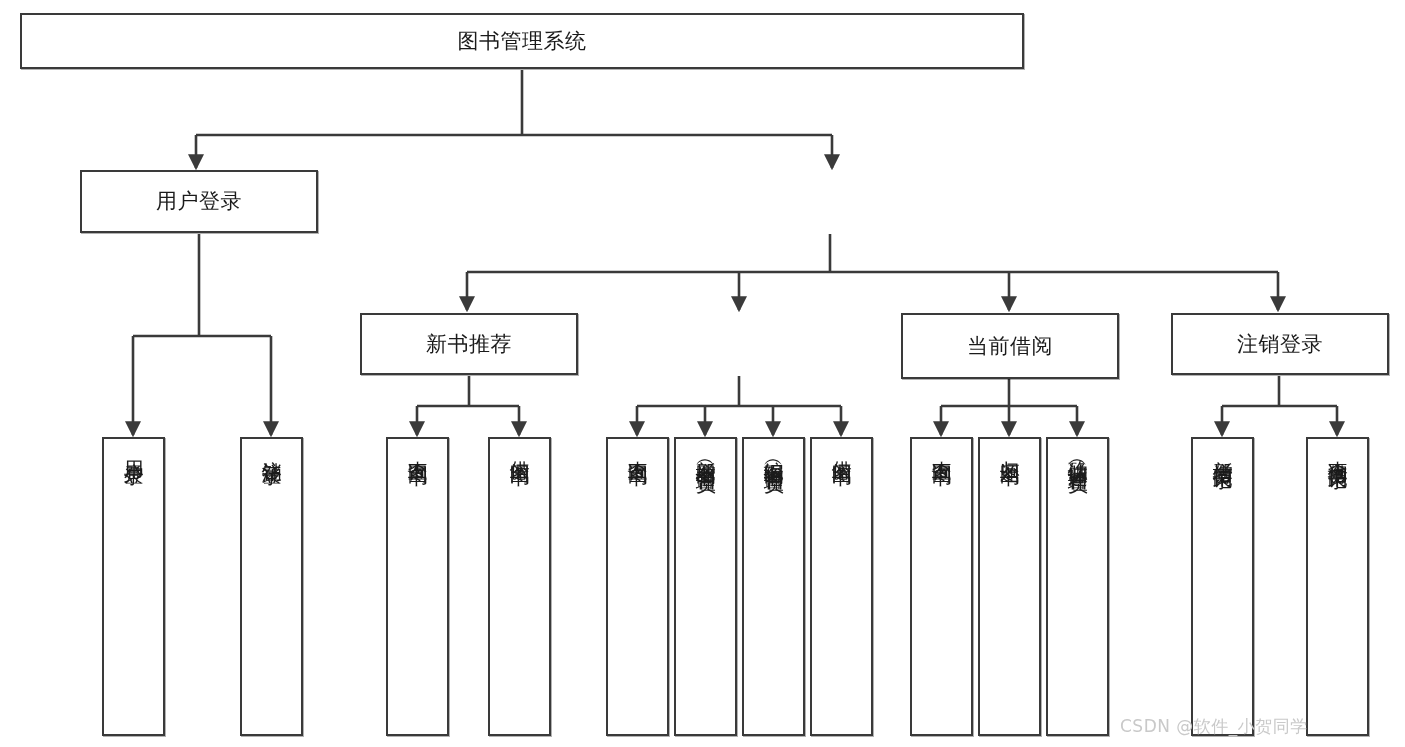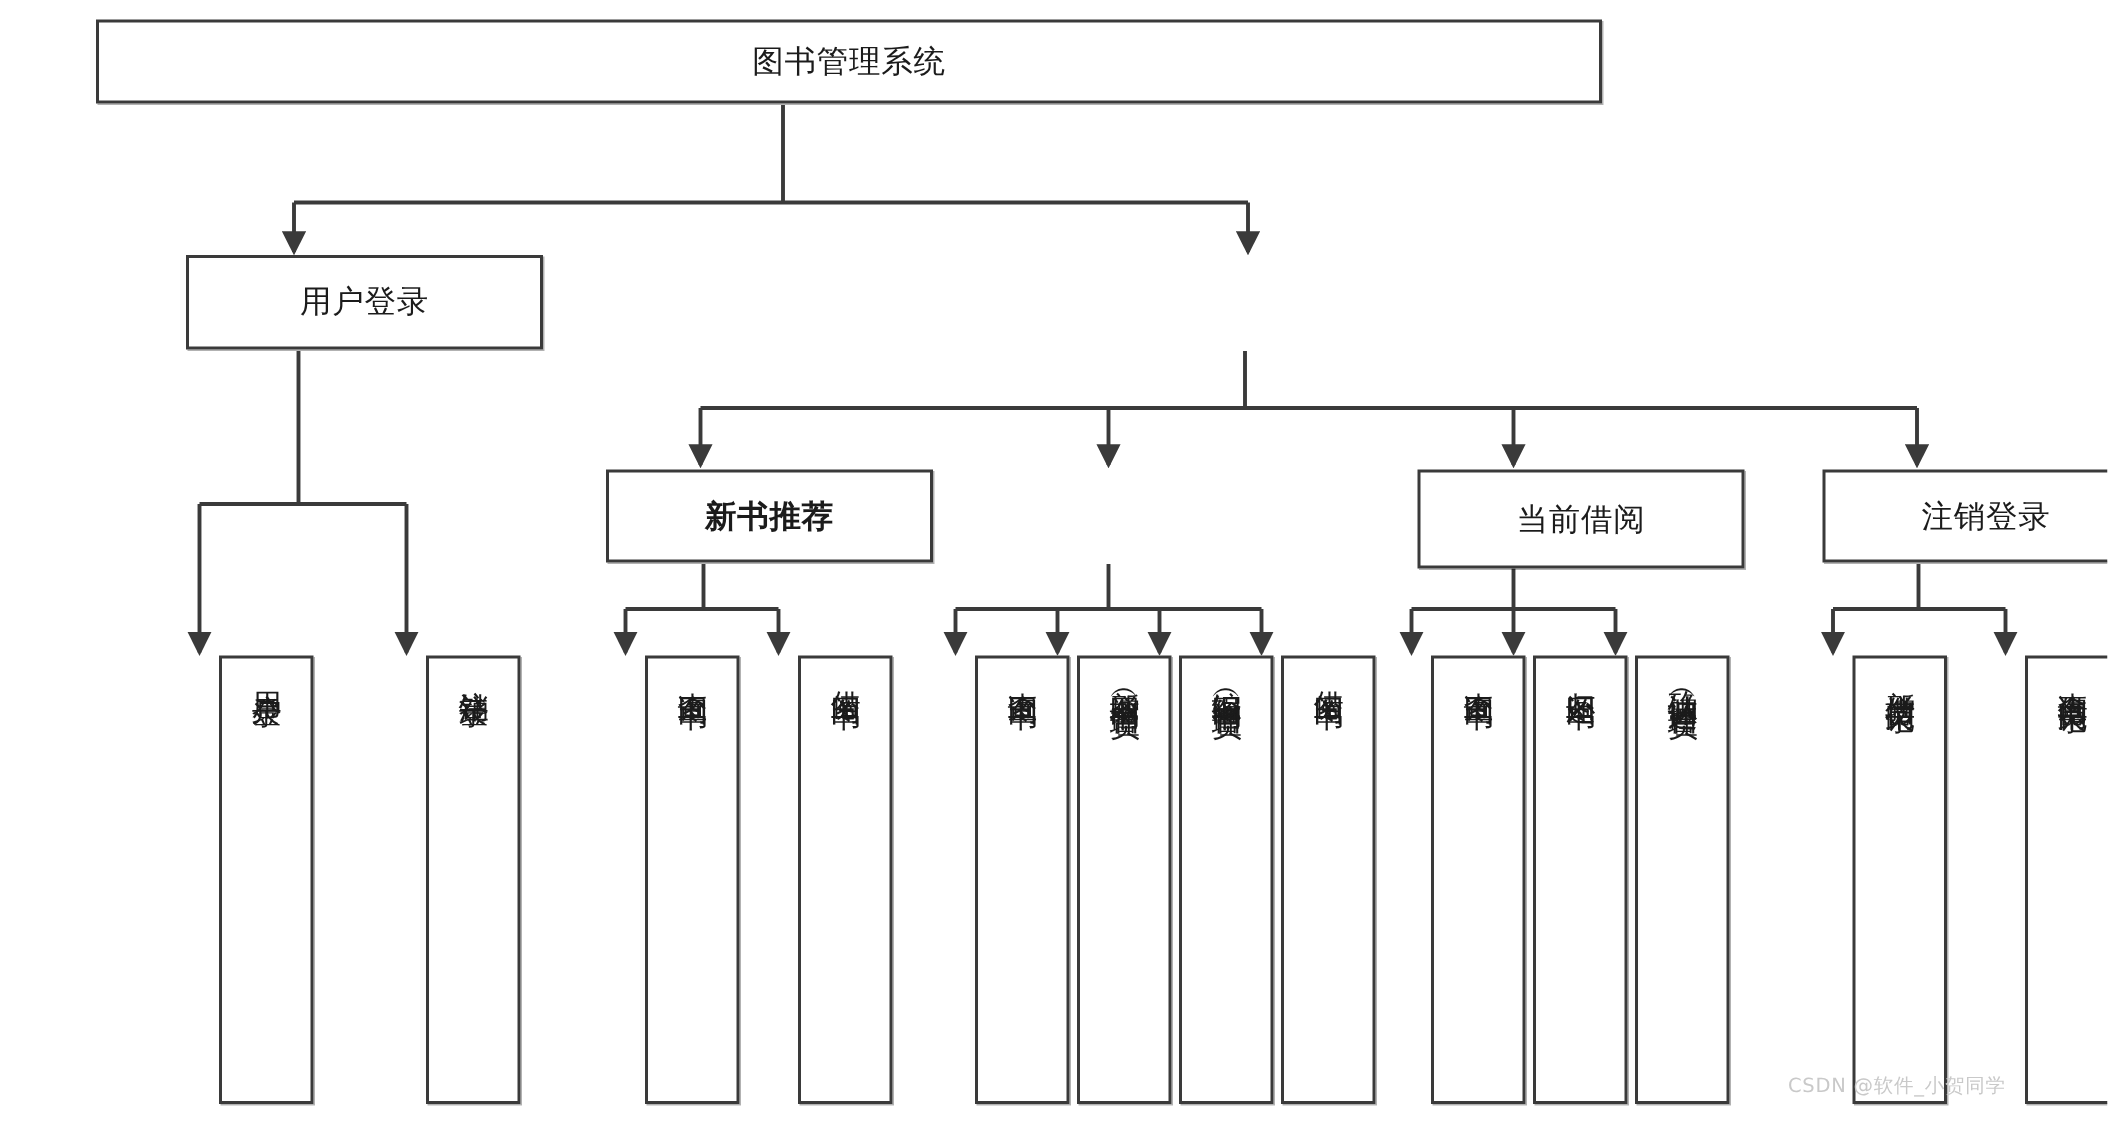--- a/index.html
+++ b/index.html
@@ -26,21 +26,20 @@
   .node{
     position:absolute;
     box-sizing:border-box;
     background:#ffffff;
     border:2px solid #3a3a3a;
     box-shadow:1px 1px 0 rgba(0,0,0,.30);
     display:flex;
     align-items:center;
     justify-content:center;
     text-align:center;
-    margin-left:44px;
   }
   .node .lbl{
     color:#1b1b1b;
     line-height:1.24;
     letter-spacing:.5px;
     white-space:nowrap;
   }
   
   .h-node .lbl{
     font-size:21px;
@@ -57,23 +56,23 @@
     font-size:20px;
     line-height:1.08;
     letter-spacing:2px;
     white-space:normal;
     max-height:288px;
   }
   .v-node.tall .lbl{ max-height:292px; }
   
   #watermark{
     position:absolute;
-    left:1192px;
+    left:1120px;
     top:715px;
-    font-size:13px;
+    font-size:17px;
     color:#c9c9c9;
     letter-spacing:.5px;
     white-space:nowrap;
     user-select:none;
   }
 </style>
 </head>
 <body>
 
 <div id="canvas">
@@ -130,21 +129,21 @@
 
   <div class="node h-node root" style="left:20px;top:13px;width:1004px;height:56px;">
     <span class="lbl">图书管理系统</span>
   </div>
 
   <div class="node h-node" style="left:80px;top:170px;width:238px;height:63px;">
     <span class="lbl">用户登录</span>
   </div>
 
 
-  <div class="node h-node" style="left:360px;top:313px;width:218px;height:62px;font-weight:bold;">
+  <div class="node h-node" style="left:360px;top:313px;width:218px;height:62px;">
     <span class="lbl">新书推荐</span>
   </div>
 
 
   <div class="node h-node" style="left:901px;top:313px;width:218px;height:66px;">
     <span class="lbl">当前借阅</span>
   </div>
 
   <div class="node h-node" style="left:1171px;top:313px;width:218px;height:62px;">
     <span class="lbl">注销登录</span>

